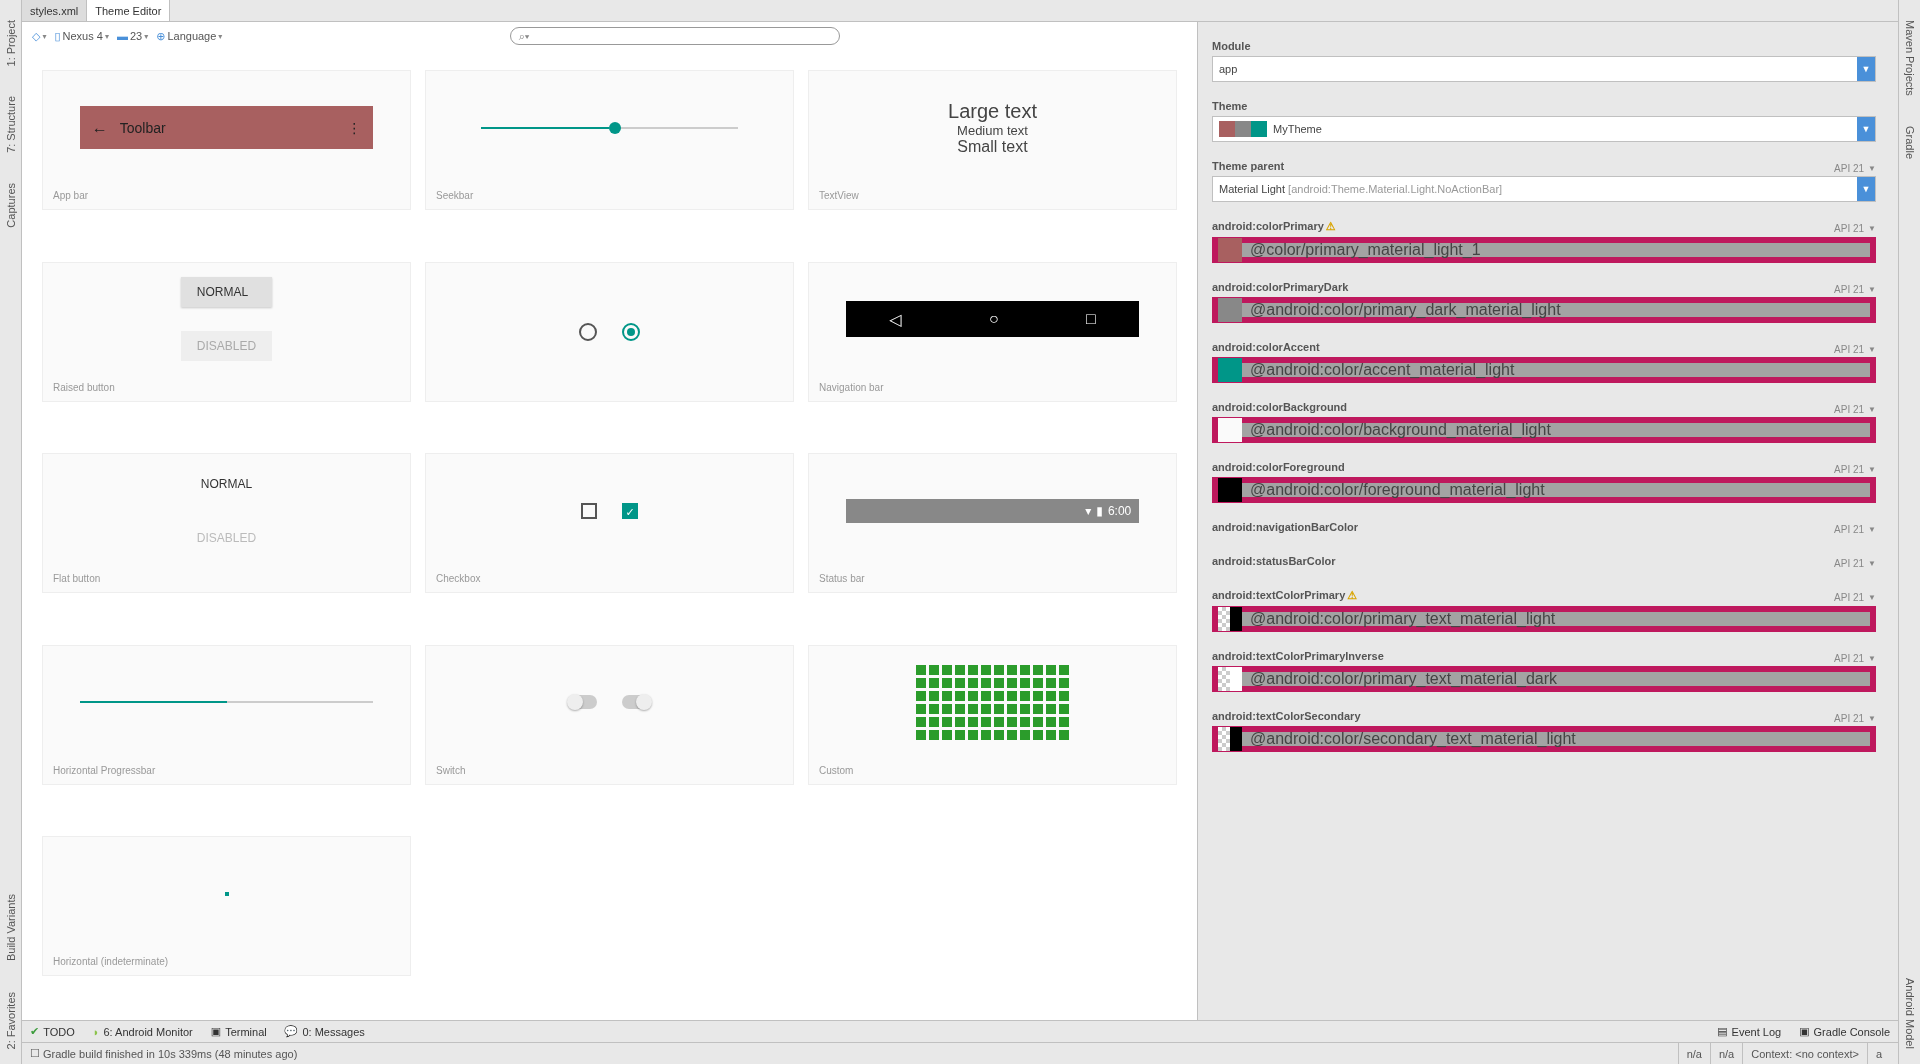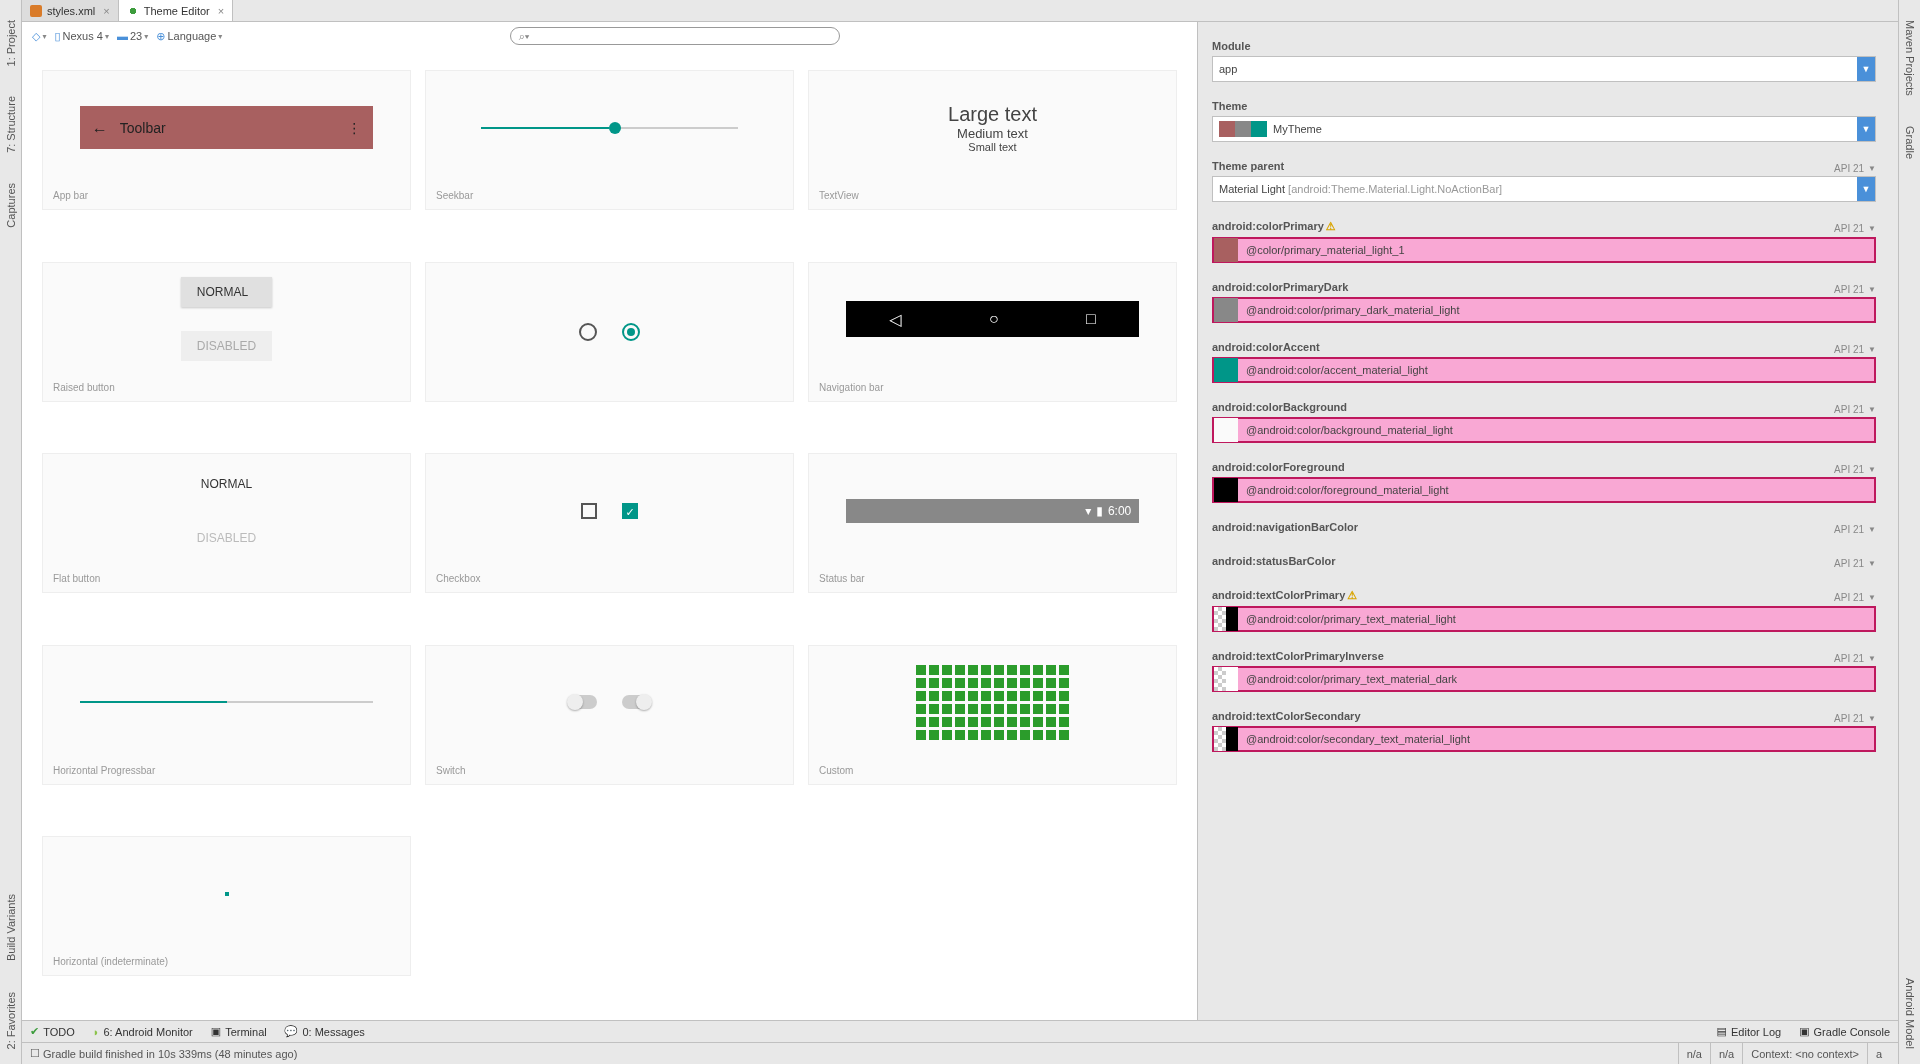--- a/index.html
+++ b/index.html
@@ -11,21 +11,21 @@
 .left-rail-item { writing-mode: vertical-rl; transform: rotate(180deg); font-size: 11px; color: #555; padding: 15px 2px; cursor: pointer; display: flex; align-items: center; gap: 4px; }
 
 
 .right-rail { width: 22px; background: #e8e8e8; border-left: 1px solid #c0c0c0; display: flex; flex-direction: column; align-items: center; padding-top: 5px; }
 .right-rail-item { writing-mode: vertical-rl; font-size: 11px; color: #555; padding: 15px 2px; cursor: pointer; }
 
 .center-area { flex: 1; display: flex; flex-direction: column; }
 
 
 .tabs { height: 22px; background: #e8e8e8; border-bottom: 1px solid #c0c0c0; display: flex; align-items: stretch; }
-.tab { padding: 0 8px; display: flex; align-items: center; gap: 5px; border-right: 1px solid #c0c0c0; font-size: 11px; cursor: pointer; background: #ddd; }
+.tab { padding: 0 8px; display: flex; align-items: center; gap: 5px; border-right: 1px solid #c0c0c0; font-size: 11px; cursor: pointer; background: #ddd; flex-direction: column; }
 .tab.active { background: #fff; }
 .tab .file-ico { width: 12px; height: 12px; display: inline-block; }
 .tab .close-x { color: #888; cursor: pointer; margin-left: 3px; }
 
 
 .editor-split { flex: 1; display: flex; overflow: hidden; }
 
 
 .preview-pane { flex: 1; background: #fff; display: flex; flex-direction: column; overflow: hidden; border-right: 1px solid #c0c0c0; }
 .preview-toolbar { height: 28px; display: flex; align-items: center; padding: 0 10px; gap: 8px; background: #fff; font-size: 11px; color: #555; }
@@ -41,21 +41,21 @@
 
 .appbar-toolbar { background: #A86060; width: 80%; height: 43px; display: flex; align-items: center; padding: 0 12px; color: #222; font-size: 14px; }
 .appbar-toolbar .back { margin-right: 12px; font-size: 16px; }
 .appbar-toolbar .more { margin-left: auto; }
 .seekbar-visual { width: 70%; position: relative; }
 .seekbar-line { height: 2px; background: linear-gradient(to right, #009688 50%, #ccc 50%); }
 .seekbar-thumb { position: absolute; left: 50%; top: -5px; width: 12px; height: 12px; background: #009688; border-radius: 50%; }
 .text-stack { text-align: center; color: #444; }
 .text-stack .lg { font-size: 20px; }
 .text-stack .md { font-size: 13px; }
-.text-stack .sm { font-size: 11px; }
+.text-stack .sm { font-size: 16px; }
 .btn-stack { display: flex; flex-direction: column; gap: 24px; }
 .raised-btn { background: #e0e0e0; padding: 8px 16px; font-size: 12px; color: #333; box-shadow: 0 1px 2px rgba(0,0,0,.2); }
 .raised-btn.disabled { color: #aaa; background: #eee; box-shadow: none; }
 .flat-btn { padding: 8px 16px; font-size: 12px; color: #333; }
 .flat-btn.disabled { color: #bbb; }
 .radio-group { display: flex; gap: 25px; }
 .radio-circle { width: 18px; height: 18px; border: 2px solid #555; border-radius: 50%; }
 .radio-circle.checked { border-color: #009688; display: flex; align-items: center; justify-content: center; }
 .radio-circle.checked::after { content: ""; width: 8px; height: 8px; background: #009688; border-radius: 50%; }
 .navbar-visual { background: #000; width: 80%; height: 36px; display: flex; align-items: center; justify-content: space-around; }
@@ -78,21 +78,21 @@
 .props-pane { width: 700px; background: #e8e8e8; padding: 18px 22px 18px 14px; overflow-y: auto; }
 .prop-label { font-size: 11px; font-weight: bold; color: #555; margin-bottom: 4px; }
 .prop-row { margin-bottom: 18px; }
 .prop-header { display: flex; align-items: center; justify-content: space-between; }
 .api-tag { font-size: 10px; color: #888; display: flex; align-items: center; gap: 4px; }
 .api-tag .drop { font-size: 8px; }
 .select-box { background: #fff; border: 1px solid #c0c0c0; height: 26px; display: flex; align-items: center; padding: 0 6px; font-size: 11px; color: #444; position: relative; }
 .select-box .dropdown-btn { position: absolute; right: 0; top: 0; bottom: 0; width: 18px; background: #4a90d9; color: #fff; display: flex; align-items: center; justify-content: center; cursor: pointer; font-size: 9px; }
 .color-swatches { display: flex; gap: 0; margin-right: 6px; }
 .swatch { width: 16px; height: 16px; }
-.color-field { background: #f9a8d4; border: 2px solid #be185d; height: 26px; display: flex; align-items: center; padding: 0; font-size: 11px; color: #444; }
+.color-field { background: #a3a3a3; border: 6px solid #be185d; height: 26px; display: flex; align-items: center; padding: 0; font-size: 16px; color: #444; }
 .color-field .swatch-big { width: 24px; height: 24px; margin-right: 8px; border: none; flex-shrink: 0; }
 .color-field .swatch-big.checker { background: repeating-conic-gradient(#ccc 0 25%, #fff 0 50%) 0 0/8px 8px; }
 .color-field .swatch-pair { display: flex; }
 .color-field .swatch-pair .swatch-big { margin-right: 0; width: 12px; }
 .color-field .swatch-pair .swatch-big:last-child { margin-right: 8px; width: 12px; }
 .grayish { color: #999; }
 .warn-ico { color: #d9a400; font-size: 11px; margin-left: 2px; }
 
 
 .bottom-tools { height: 22px; background: #e8e8e8; border-top: 1px solid #c0c0c0; display: flex; align-items: center; padding: 0 8px; font-size: 11px; gap: 18px; }
@@ -551,21 +551,21 @@
           <span>▣</span>
           <span>Terminal</span>
         </div>
       <div class="tool-btn">
           <span>💬</span>
           <span>0: Messages</span>
         </div>
       <div class="spacer"></div>
       <div class="tool-btn">
           <span>▤</span>
-          <span>Editor Log</span>
+          <span>Event Log</span>
         </div>
       <div class="tool-btn">
           <span>▣</span>
           <span>Gradle Console</span>
         </div>
     </div>
 
     <div class="status-bar">
       <span>☐</span>&nbsp;<span>Gradle build finished in 10s 339ms (48 minutes ago)</span>
       <div class="spacer"></div>

